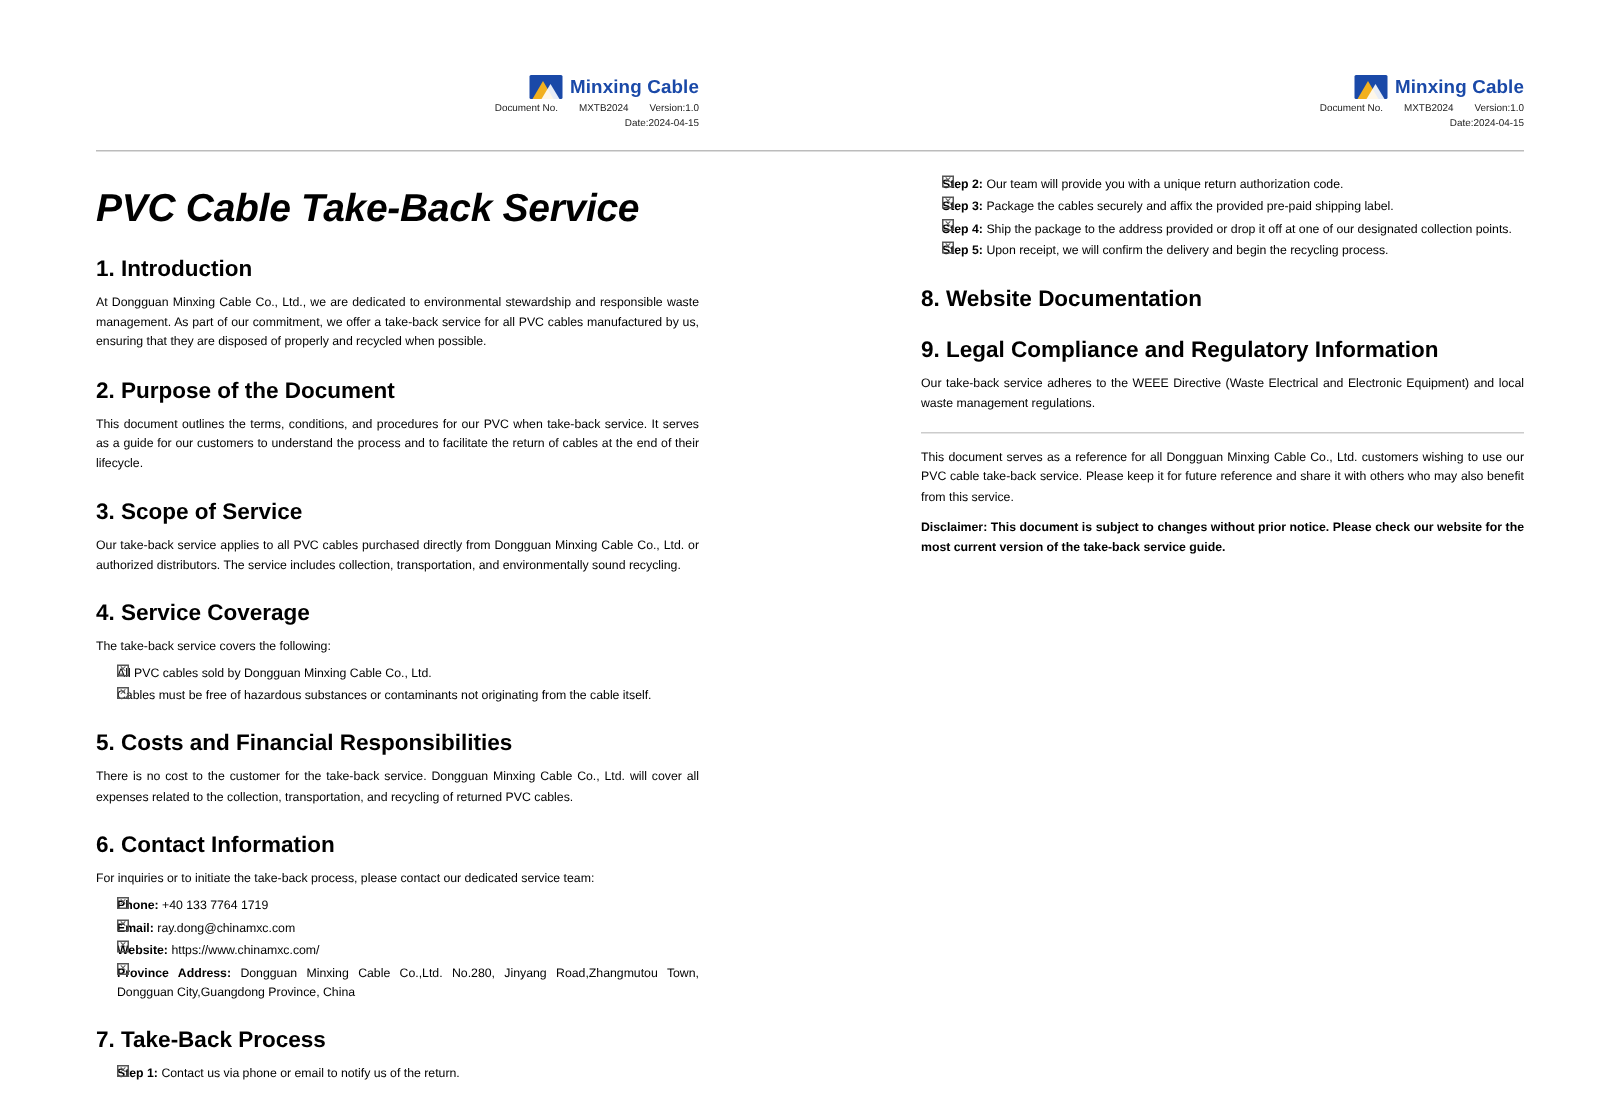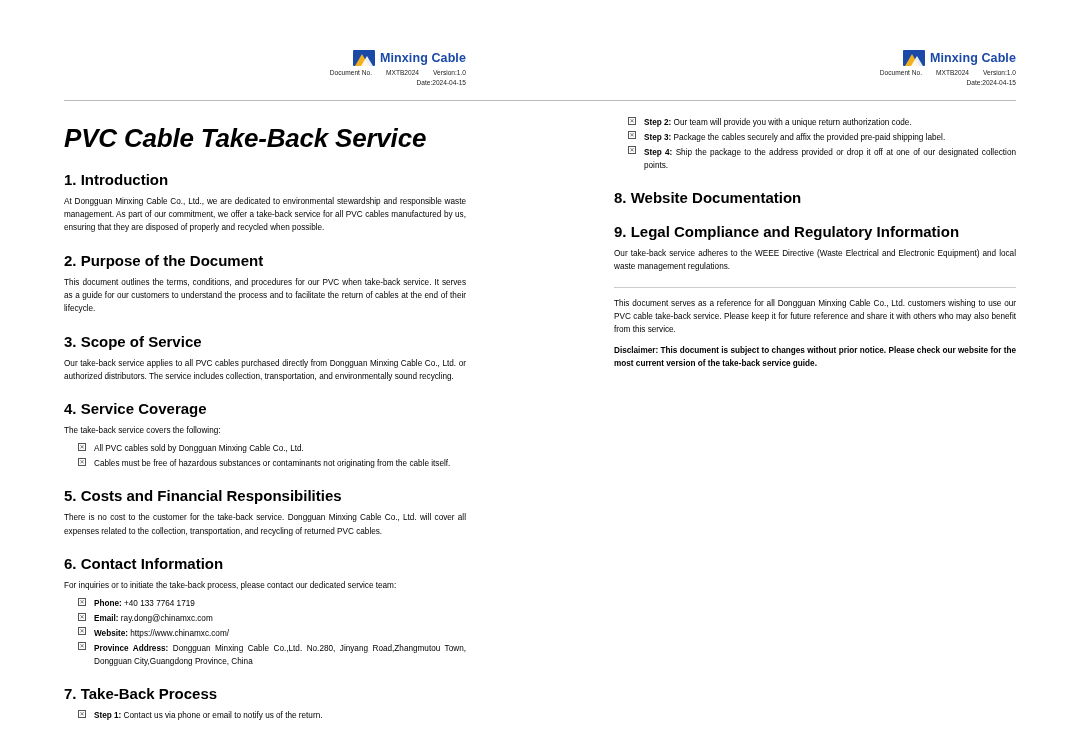--- a/index.html
+++ b/index.html
@@ -126,21 +126,20 @@
   p.body + p.body { margin-top: 7px; font-weight: bold; }
   ul.check-list {
     list-style: none;
     margin: 5px 0 0 0;
     padding: 0 0 0 14px;
   }
   ul.check-list li {
     position: relative;
     font-size: 8.2px;
     line-height: 1.62;
-    padding-left: 16px;
     margin-bottom: 1.5px;
     text-align: justify;
   }
   ul.check-list li .bullet-icon {
     position: absolute;
     left: 0;
     top: 0.5px;
     width: 8px;
     height: 8px;
     border: 1px solid #555;
@@ -276,20 +275,25 @@
       <li>
         <span class="bullet-icon"></span>
         <span class="lbl">Step 3:</span>
         <span>Package the cables securely and affix the provided pre-paid shipping label.</span>
       </li>
       <li>
         <span class="bullet-icon"></span>
         <span class="lbl">Step 4:</span>
         <span>Ship the package to the address provided or drop it off at one of our designated collection points.</span>
       </li>
+      <li>
+        <span class="bullet-icon"></span>
+        <span class="lbl">Step 5:</span>
+        <span>Upon receipt, we will confirm the delivery and begin the recycling process.</span>
+      </li>
     </ul>
 
     <h2 class="sec-title">8. Website Documentation</h2>
 
     <h2 class="sec-title">9. Legal Compliance and Regulatory Information</h2>
     <p class="body">Our take-back service adheres to the WEEE Directive (Waste Electrical and Electronic Equipment) and local waste management regulations.</p>
 
     <div class="sep-line"></div>
 
     <p class="body">This document serves as a reference for all Dongguan Minxing Cable Co., Ltd. customers wishing to use our PVC cable take-back service. Please keep it for future reference and share it with others who may also benefit from this service.</p>

